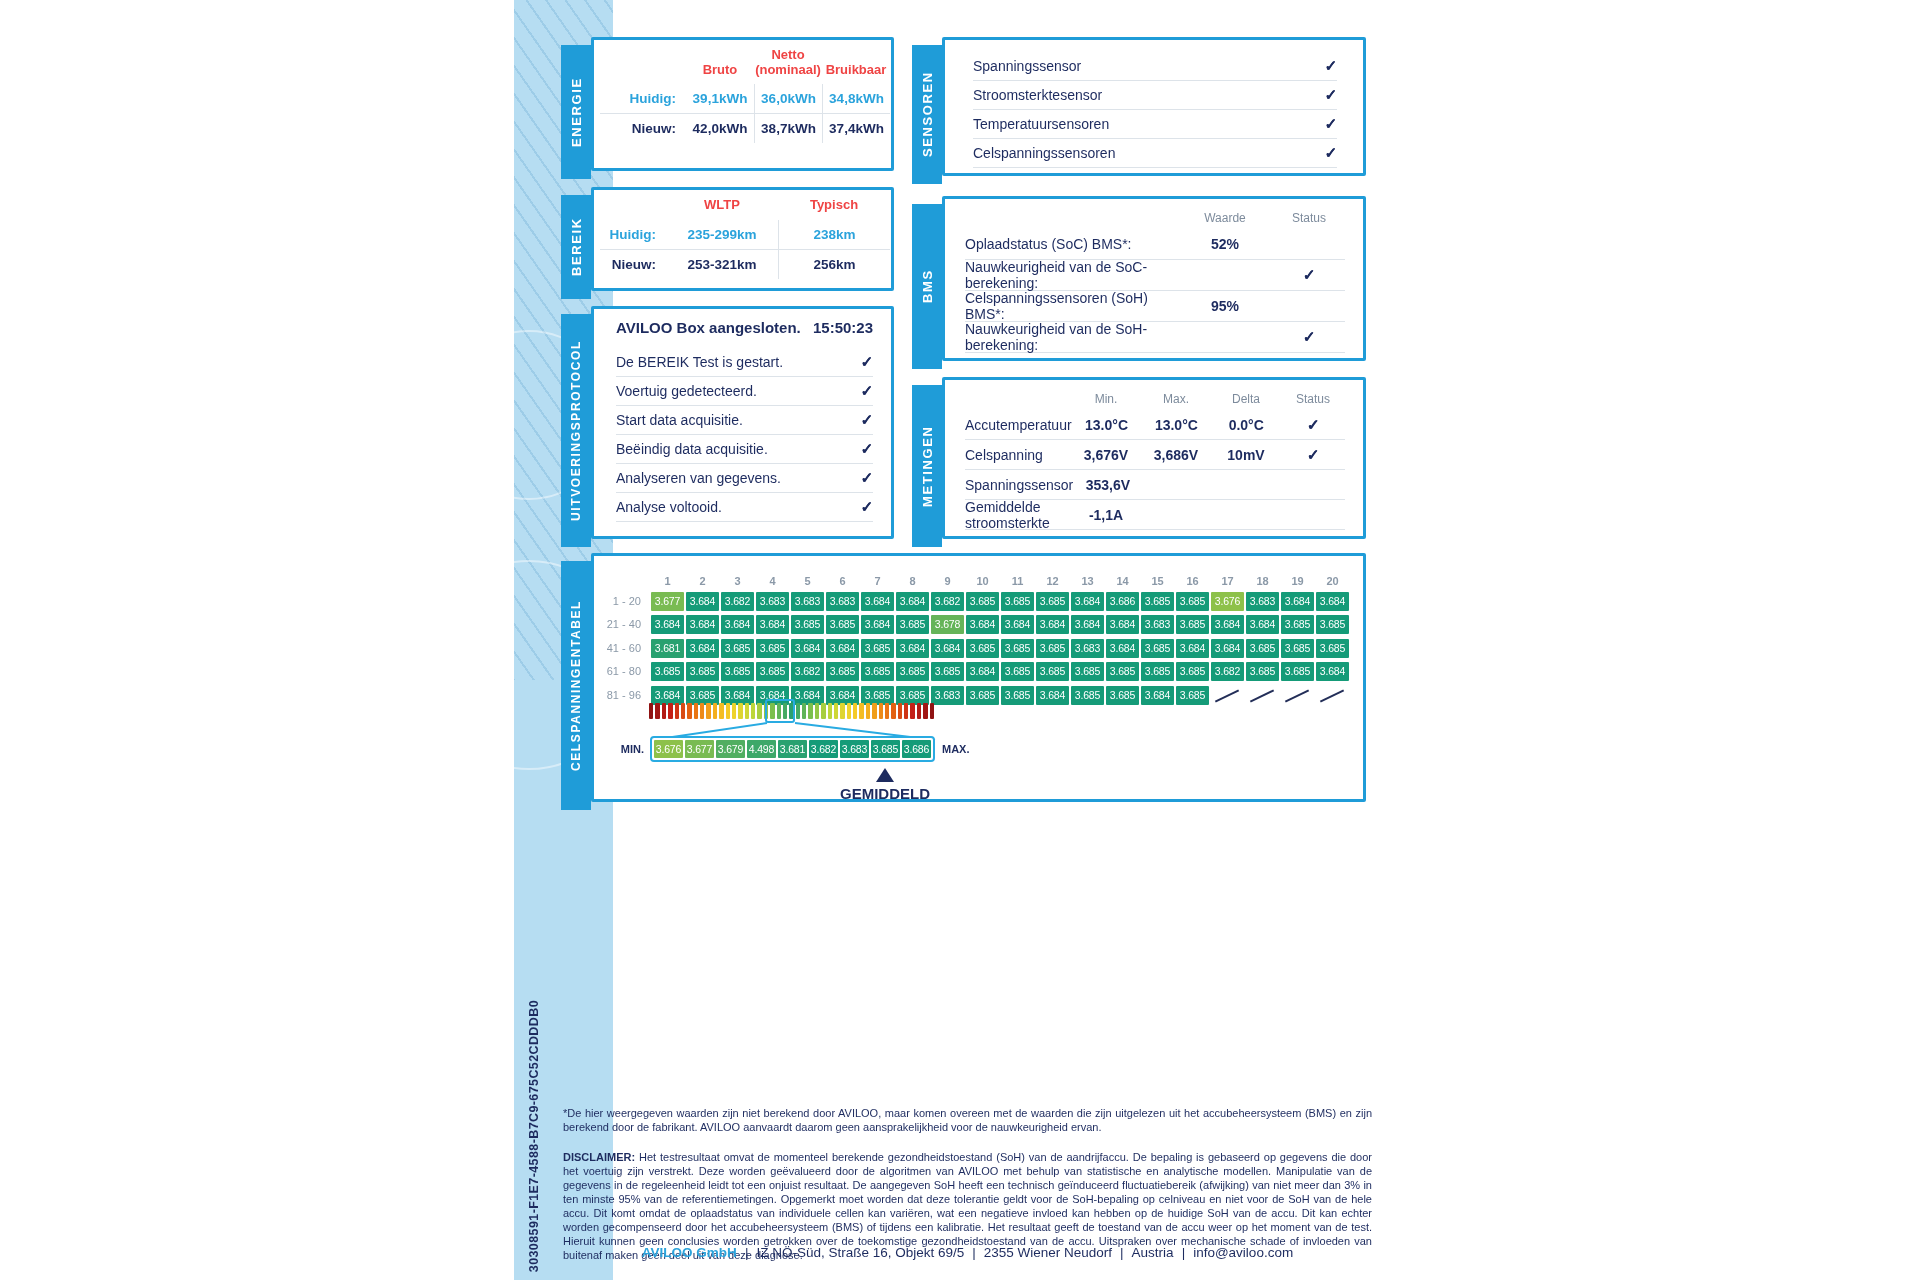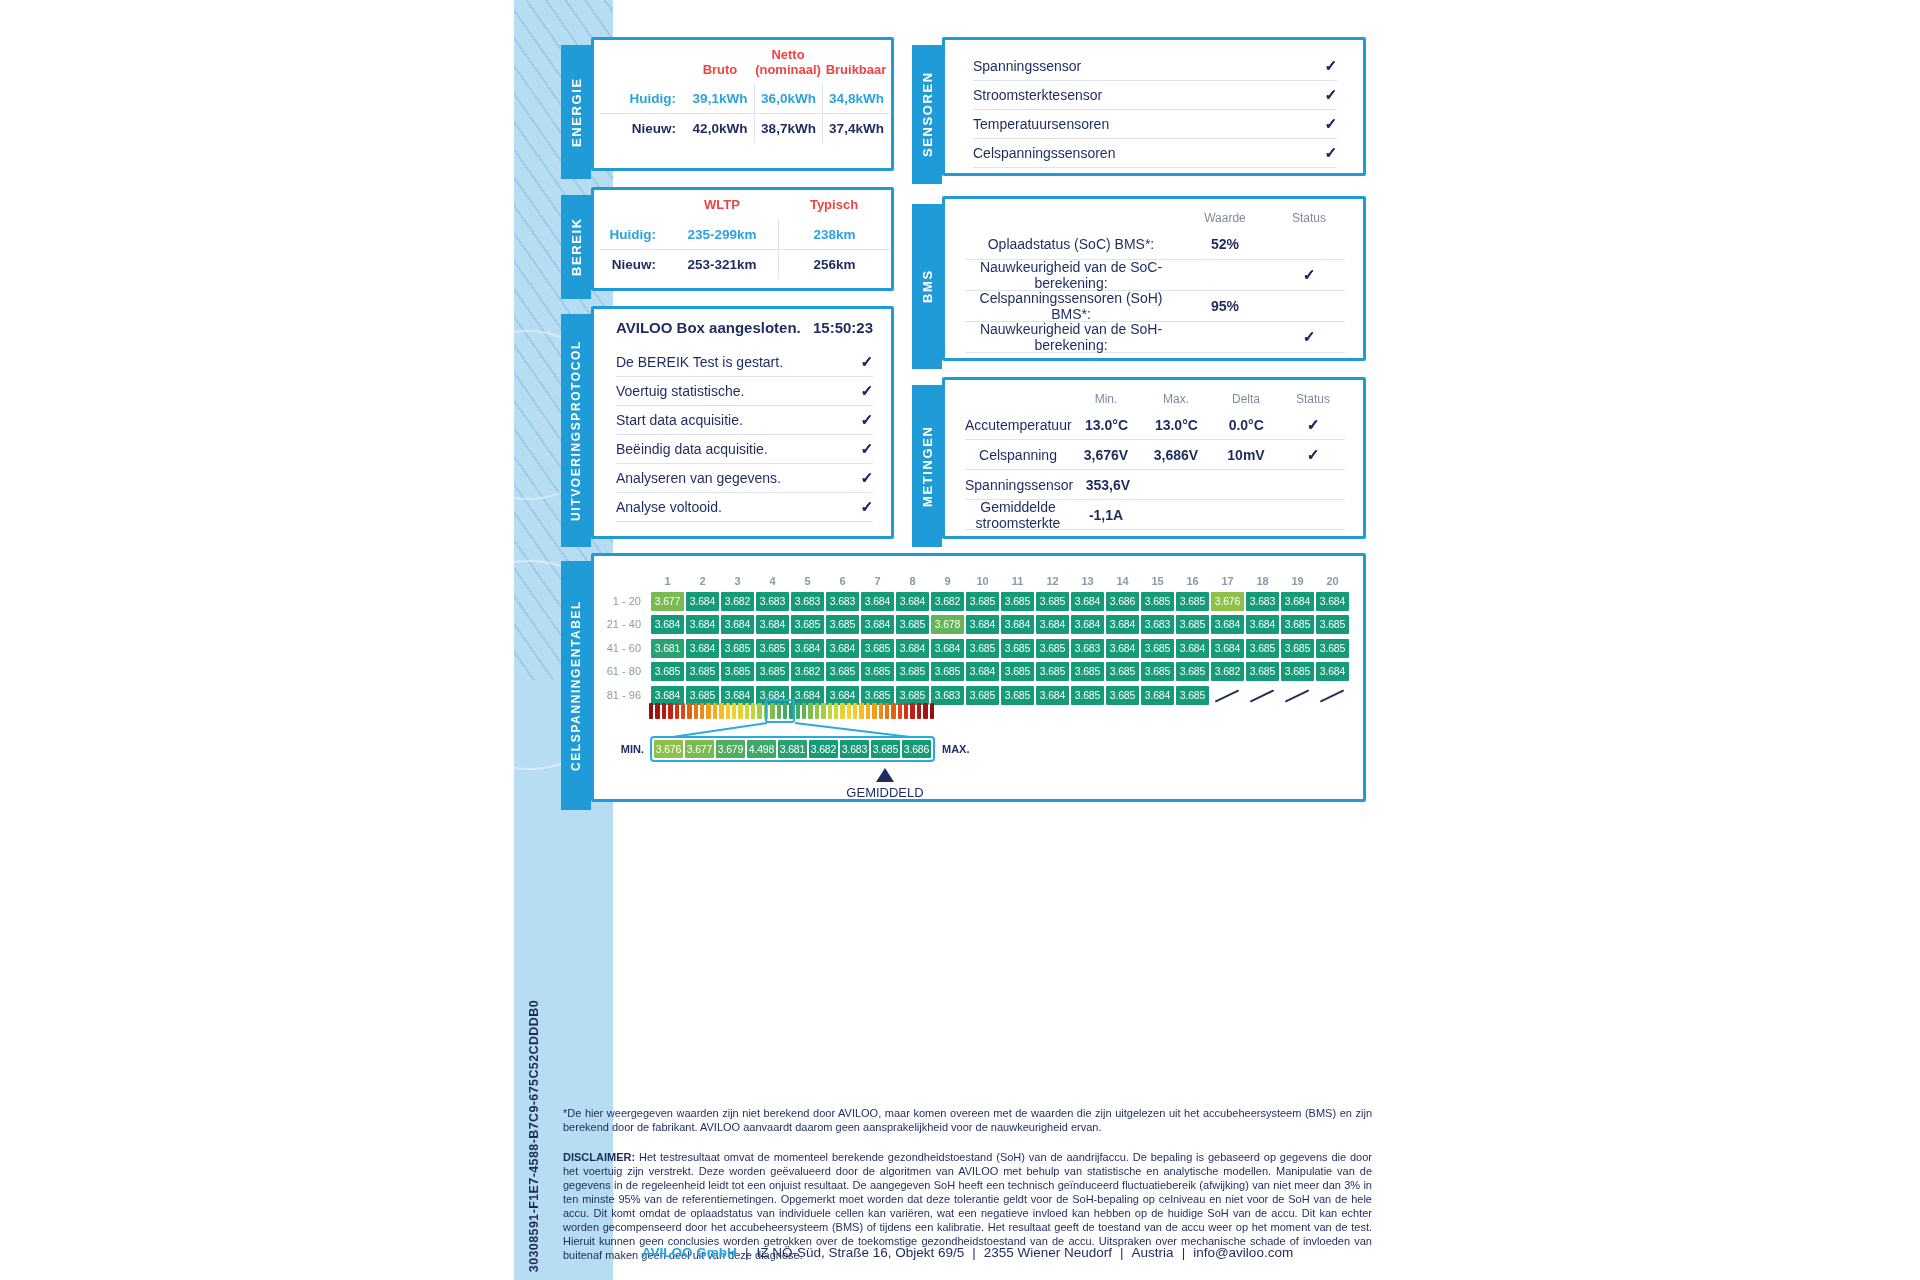--- a/index.html
+++ b/index.html
@@ -62,21 +62,21 @@
               height:29px; border-bottom:1px solid #dde3e9; font-size:14px; }
   .sens-inner { padding:12px 26px 0 28px; }
   .check { font-size:15px; font-weight:700; color:#1d2b5f; text-shadow:0.4px 0 currentColor; }
 
   
   .tbl-inner { padding:8px 18px 0 20px; }
   .thead { display:flex; font-size:12px; color:#7d8b9c; padding:4px 0 4px; }
   .trow  { display:flex; align-items:center; border-bottom:1px solid #dde3e9; font-size:14px; }
   #bms-body .trow { height:31px; }
   #met-body .trow { height:30px; }
-  .flex1 { flex:1;text-align:center; }
+  .flex1 { flex:1; }
   .colw { width:96px; text-align:center; }
   .cols { width:72px; text-align:center; }
   .colm { width:70px; text-align:center; }
   .colst{ width:64px; text-align:center; }
   .val  { font-weight:600; }
 
   
   #cellgrid { position:absolute; left:3px; top:12px;
     display:grid; grid-template-columns:52px repeat(20,33px);
     column-gap:2px; grid-auto-rows:19px; row-gap:4.5px; }
@@ -101,21 +101,21 @@
   #max-label { margin-left:7px; }
   #detailstrip { display:flex; gap:2px; border:2px solid #29abe2; border-radius:4px;
       padding:2px; background:#fff; }
   #detailstrip div { width:29px; height:18px; color:#fff; font-size:10.5px; font-weight:500;
       text-align:center; line-height:18px; border-radius:1px; letter-spacing:-0.2px; }
 
   .tri { position:absolute; left:282px; top:212px; width:0; height:0;
       border-left:9px solid transparent; border-right:9px solid transparent;
       border-bottom:14px solid #1d2b5f; }
   #avg-label { position:absolute; left:231px; top:229px; width:120px; text-align:center;
-      font-size:13px; font-weight:400; color:#1d2b5f; }
+      font-size:15px; font-weight:700; color:#1d2b5f; }
 
   
   .footnote, .disclaimer { position:absolute; left:563px; width:809px;
       font-size:11px; line-height:14px; text-align:justify; color:#1d2b5f; }
   .footnote { top:1106px; }
   .disclaimer { top:1150px; }
   .disc-label { font-weight:700; }
   .footer { position:absolute; left:563px; top:1245px; width:809px; text-align:center;
       font-size:13.5px; color:#1d2b5f; }
   .footer .company { color:#2ba3dc; font-weight:700; }
@@ -170,21 +170,21 @@
     <div class="proto-head">
       <span>AVILOO Box aangesloten.</span>
       <span>15:50:23</span>
     </div>
     <div id="proto-list">
         <div class="list-row">
           <span>De BEREIK Test is gestart.</span>
           <span class="check">✓</span>
         </div>
         <div class="list-row">
-          <span>Voertuig statistische.</span>
+          <span>Voertuig gedetecteerd.</span>
           <span class="check">✓</span>
         </div>
         <div class="list-row">
           <span>Start data acquisitie.</span>
           <span class="check">✓</span>
         </div>
         <div class="list-row">
           <span>Beëindig data acquisitie.</span>
           <span class="check">✓</span>
         </div>

